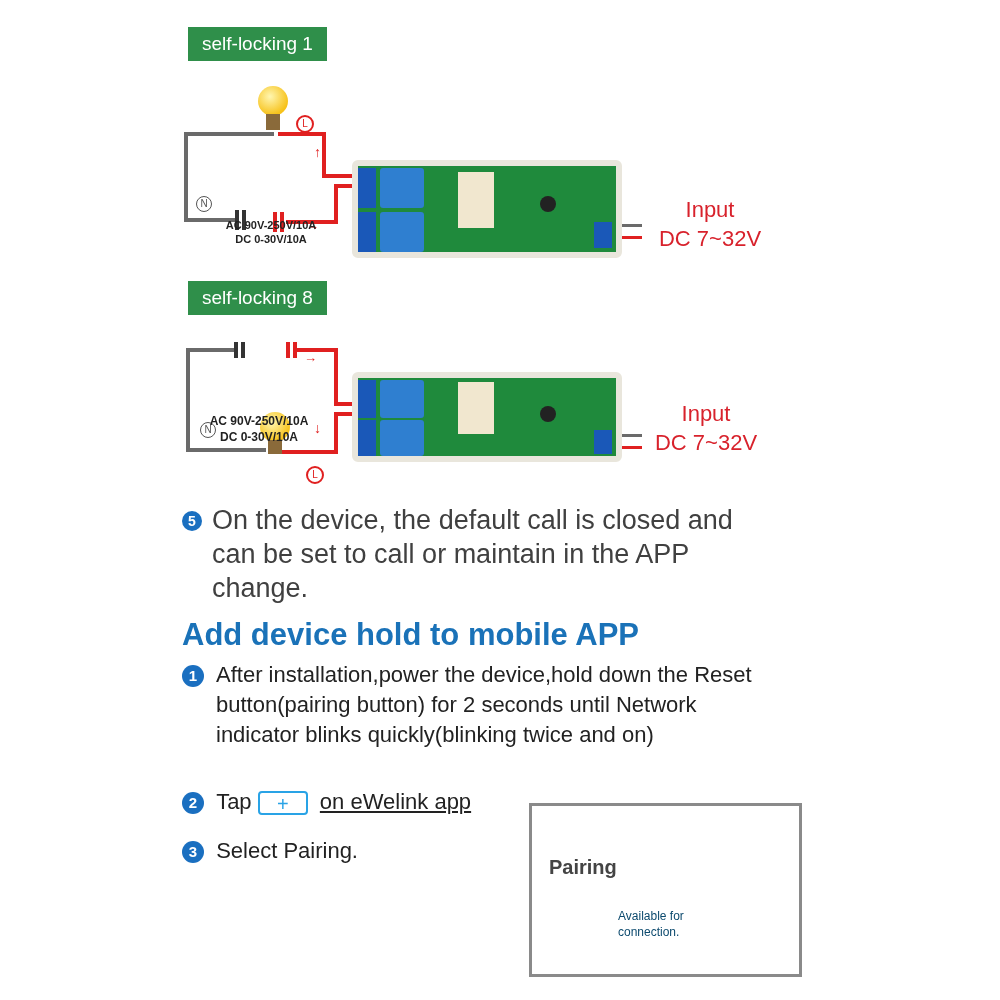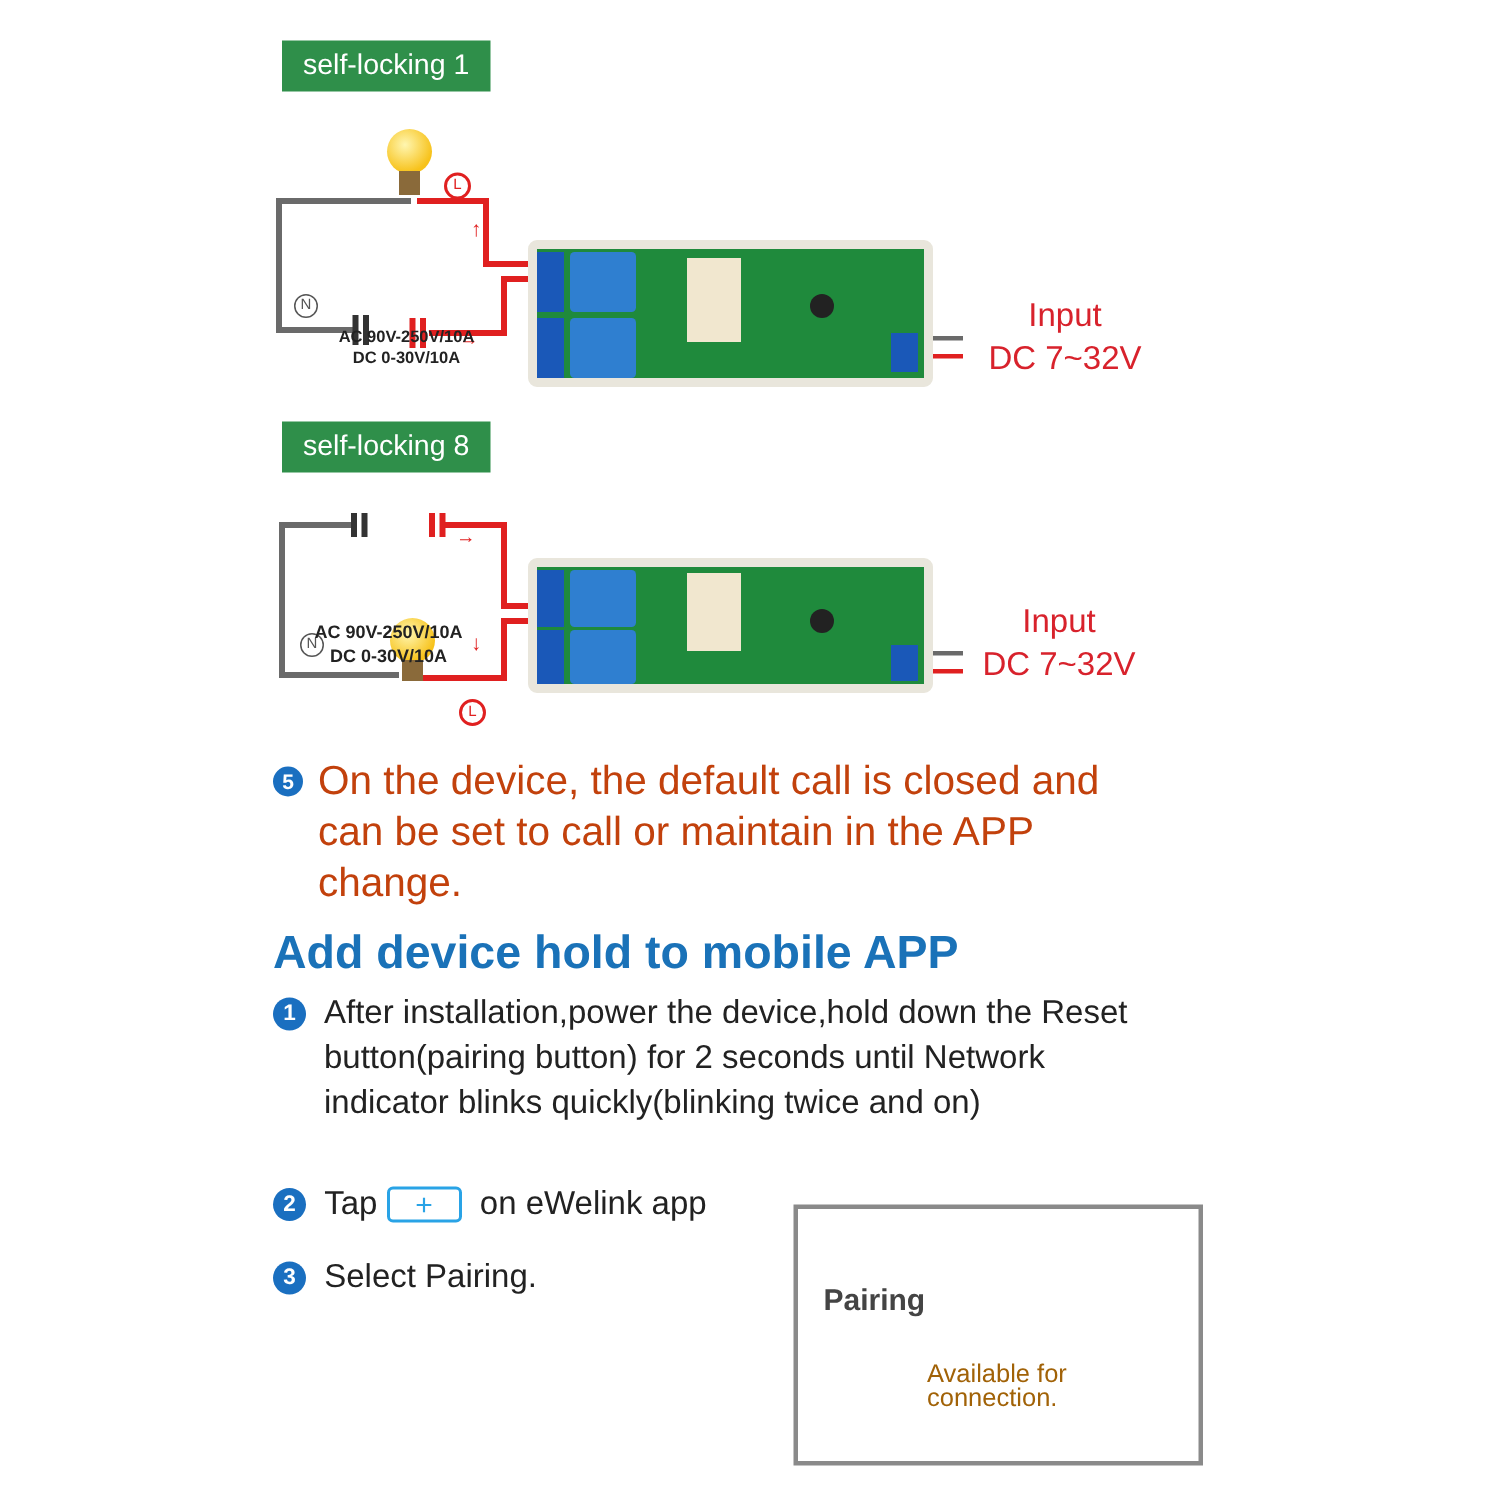--- a/index.html
+++ b/index.html
@@ -1,21 +1,21 @@
 <!DOCTYPE html>
 <html><head>
 <meta charset="utf-8">
 <style>
   html, body { margin: 0; padding: 0; background: #ffffff; }
   body { width: 1000px; height: 1000px; position: relative; overflow: hidden; font-family: "Liberation Sans", "DejaVu Sans", sans-serif; }
   .abs { position: absolute; }
   .tag { background: #2f8f4a; color: #fff; font-size: 19px; padding: 0 14px; height: 34px; line-height: 34px; }
   .spec { color: #222; font-size: 11px; font-weight: bold; text-align: center; line-height: 14px; white-space: nowrap; margin-top: 45px; }
   .input-label { color: #d8222c; font-size: 22px; text-align: center; line-height: 29px; white-space: nowrap; }
-  .para { color: #c2410c; font-size: 27px; line-height: 34px; }
+  .para { color: #404040; font-size: 27px; line-height: 34px; }
   .heading { color: #1a72b8; font-size: 31px; font-weight: bold; white-space: nowrap; }
   .step { color: #222; font-size: 22px; line-height: 30px; }
   .num { display: inline-block; width: 22px; height: 22px; border-radius: 50%; background: #1a6fc0; color: #fff; font-size: 15px; font-weight: bold; text-align: center; line-height: 22px; }
   .plus-btn { display: inline-block; width: 50px; height: 24px; border: 2px solid #29a3e6; border-radius: 4px; color: #29a3e6; text-align: center; line-height: 22px; font-size: 20px; vertical-align: middle; box-sizing: border-box; }
   .pairing-card { border: 3px solid #8a8a8a; background: #fff; box-sizing: border-box; }
   .board { background: #1f8a3c; border: 6px solid #e9e6dc; border-radius: 6px; box-sizing: border-box; }
   .relay { background: #2f7fd0; border-radius: 3px; }
   .term { background: #1a58b8; }
   .wire-r { background: #e02020; }
   .wire-g { background: #6a6a6a; }
@@ -122,27 +122,27 @@
 
 <div class="abs" style="left:182px;top:660px;width:590px;">
   <span class="num abs" style="left:0;top:5px;">1</span>
   <div class="step" style="margin-left:34px;">After installation,power the device,hold down the Reset button(pairing button) for 2 seconds until Network indicator blinks quickly(blinking twice and on)</div>
 </div>
 
 <div class="abs step" style="left:182px;top:787px;white-space:nowrap;">
   <span class="num" style="vertical-align:middle;">2</span>
   <span style="margin-left:6px;">Tap</span>
   <span class="plus-btn">+</span>
-  <span style="margin-left:6px;">on  eWelink app</span>
+  <span style="margin-left:6px;text-decoration:underline;">on  eWelink app</span>
 </div>
 
 <div class="abs step" style="left:182px;top:836px;white-space:nowrap;">
   <span class="num" style="vertical-align:middle;">3</span>
   <span style="margin-left:6px;">Select  Pairing.</span>
 </div>
 
 <div class="abs pairing-card" style="left:529px;top:803px;width:273px;height:174px;">
   <div class="abs" style="left:17px;top:50px;font-size:20px;font-weight:bold;color:#444;">Pairing</div>
-  <div class="abs" style="left:86px;top:102px;font-size:17px;color:#a16207;line-height:16px;">
+  <div class="abs" style="left:86px;top:102px;font-size:12px;color:#0c4a6e;line-height:16px;">
     <div>Available for</div>
     <div>connection.</div>
   </div>
 </div>
 
 </body></html>

